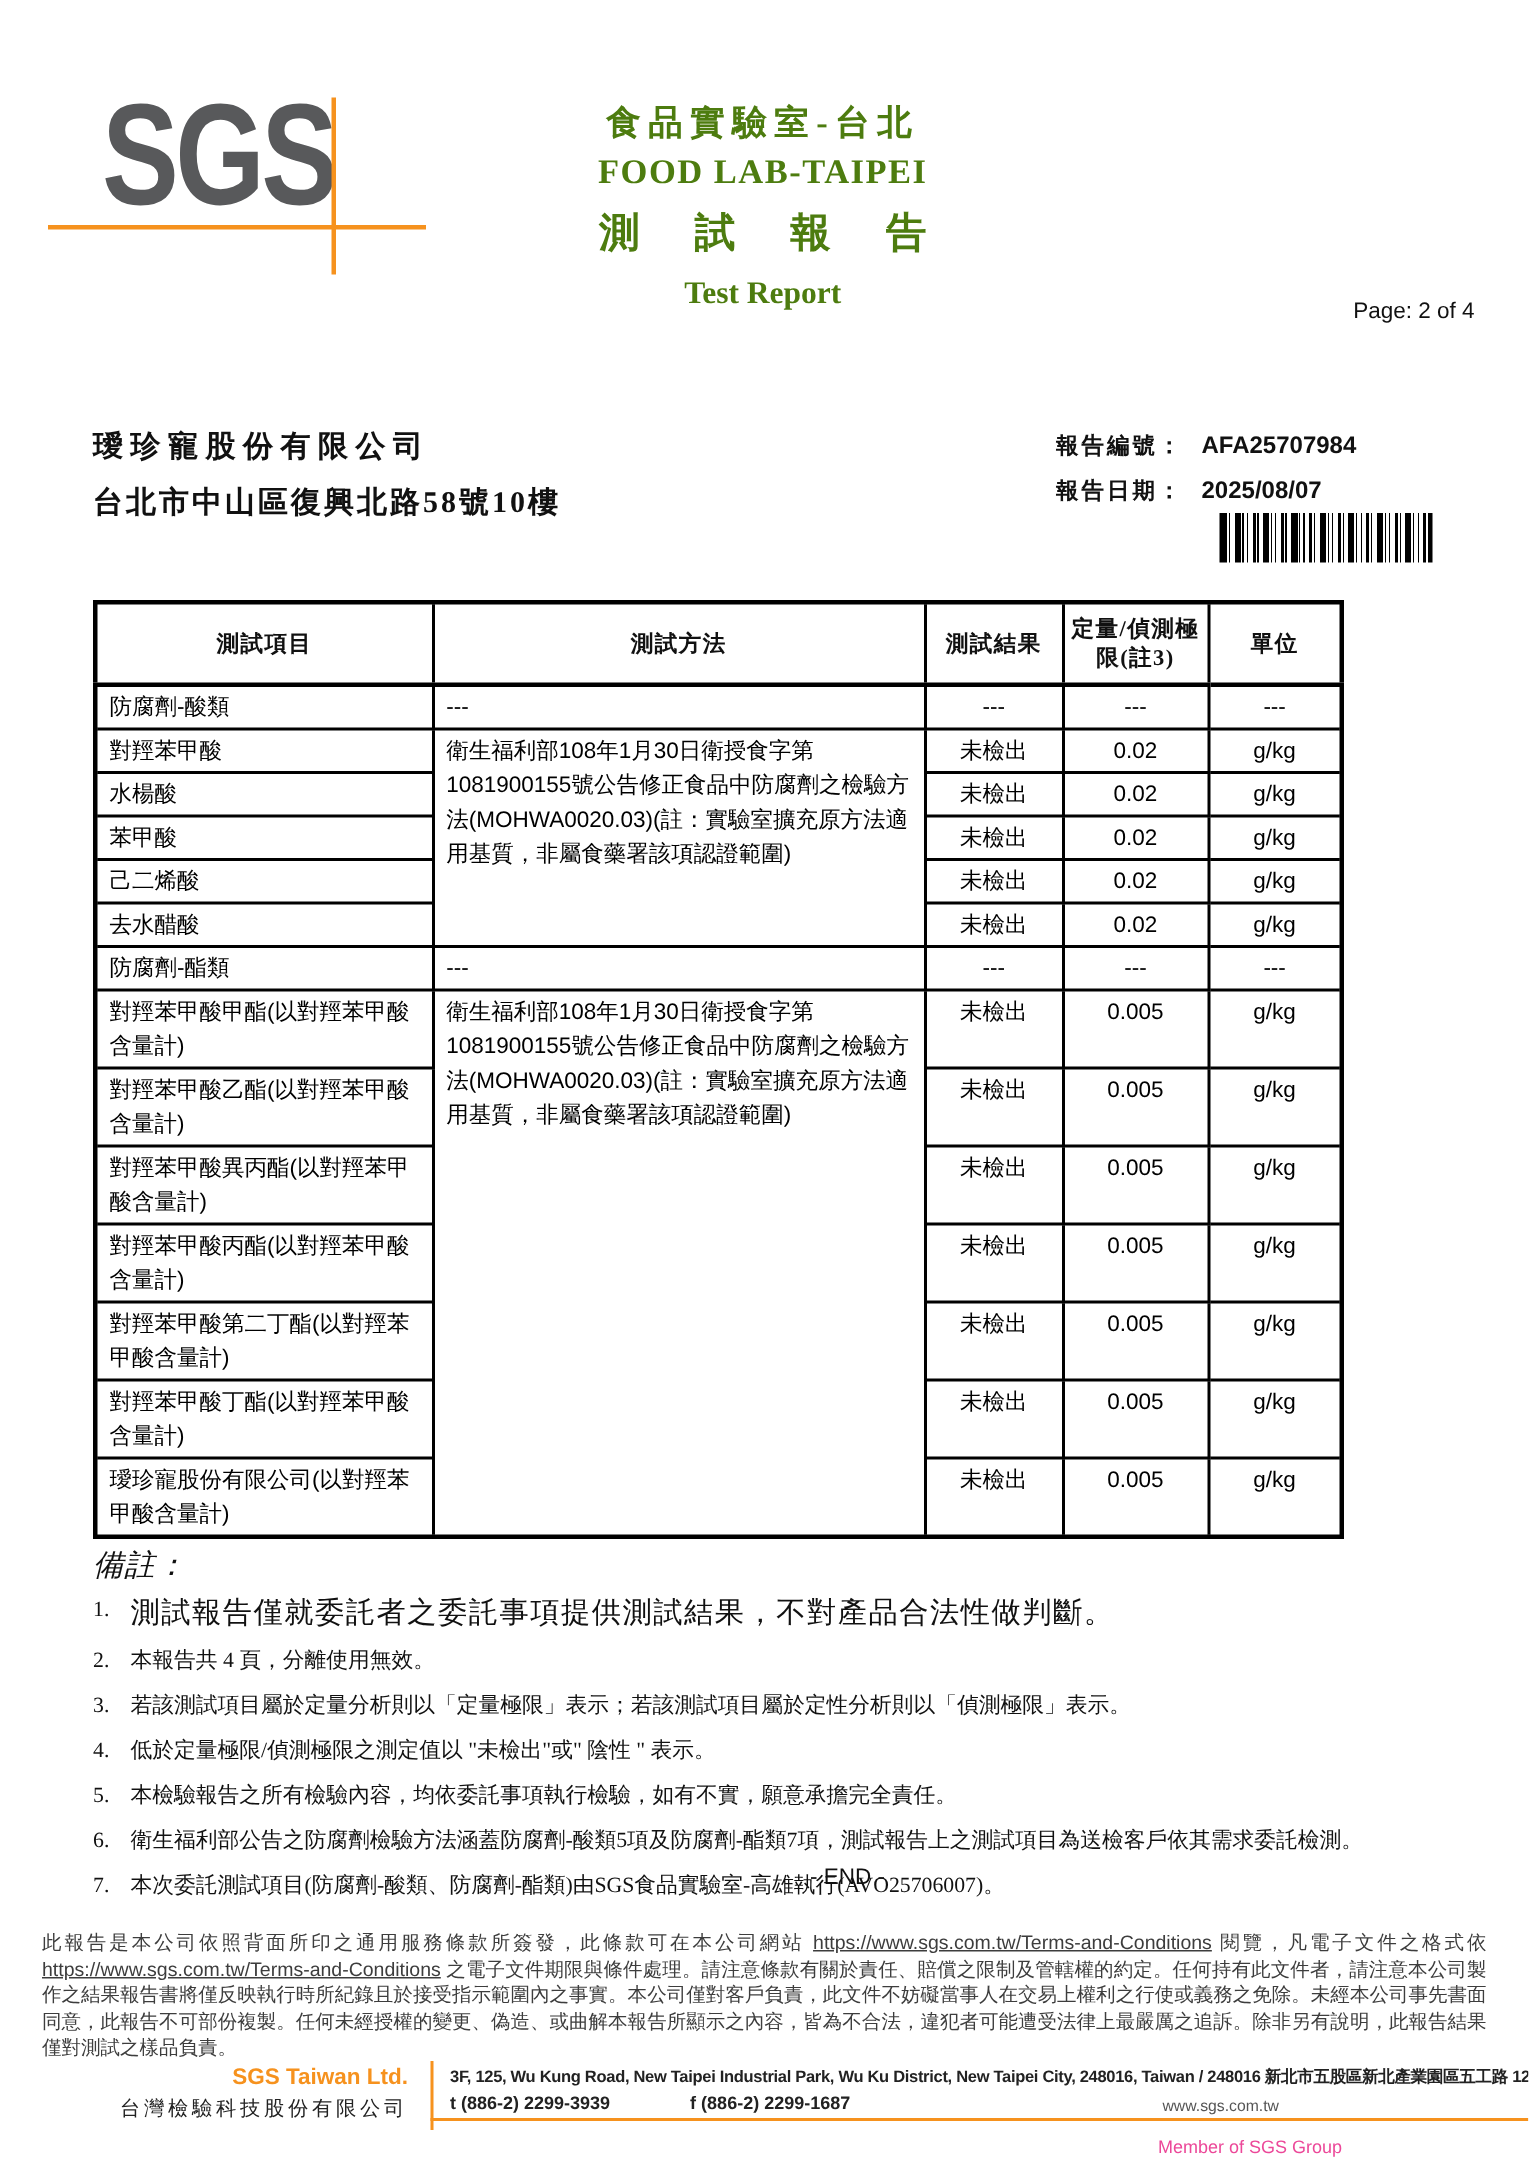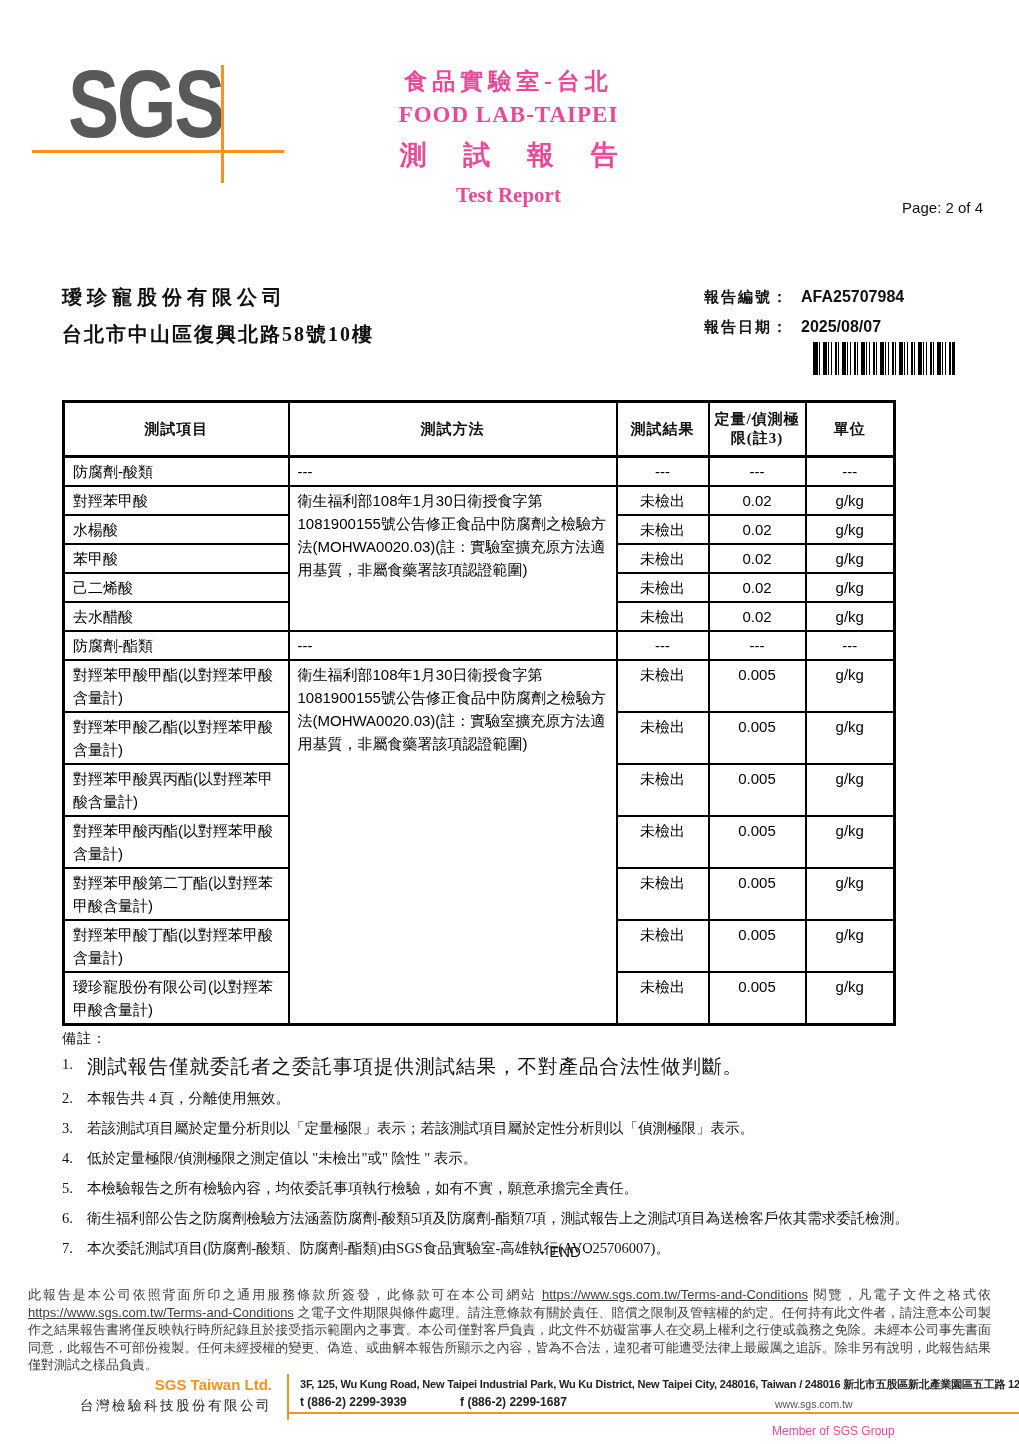--- a/index.html
+++ b/index.html
@@ -10,21 +10,21 @@
 
   
   .logo{ position:absolute; left:38px; top:60px; width:260px; height:130px; }
   .logo-text{ position:absolute; left:30px; top:-6px; font-family:"Liberation Sans",sans-serif;
               font-weight:bold; font-size:96px; line-height:100px; color:var(--logo-gray);
               letter-spacing:-3px; transform:scaleX(0.8); transform-origin:left top; }
   .logo-hline{ position:absolute; left:-6px; top:90px; width:252px; height:3px; background:var(--orange); }
   .logo-vline{ position:absolute; left:183px; top:5px; width:3px; height:118px; background:var(--orange); }
 
   
-  .titles{ position:absolute; left:0; right:2px; top:66px; text-align:center; color:#ec4899;
+  .titles{ position:absolute; left:0; right:2px; top:66px; text-align:center; color:#4d7c0f;
            font-family:"Liberation Serif", serif; font-weight:bold; }
   .t-zh{ font-size:23px; letter-spacing:5px; }
   .t-en{ font-size:23px; letter-spacing:1px; margin-top:5px; }
   .r-zh{ font-size:27px; letter-spacing:15px; margin-top:9px; text-indent:15px; }
   .r-en{ font-size:21px; margin-top:10px; }
   .page-label{ position:absolute; right:36px; top:199px; font-size:15px; color:#111; }
 
   
   .client{ position:absolute; left:62px; top:284px; font-family:"Liberation Serif", serif; font-weight:bold; }
   .client-name{ font-size:20px; letter-spacing:5px; }
@@ -49,21 +49,21 @@
         vertical-align:middle; font-family:"Liberation Serif", serif; font-weight:bold;
         font-size:15px; letter-spacing:1px; padding:2px 4px; }
   table.results td{ font-size:15px; line-height:23px; padding:2px 8px; vertical-align:top; color:#000; }
   td.c-item{ text-align:left; padding-left:10px; }
   td.c-method{ text-align:left; line-height:24px; padding-top:2px; }
   td.c-mid{ text-align:center; }
 
   
   .notes{ position:absolute; left:62px; top:1030px; width:902px;
           font-family:"Liberation Serif", serif; color:#111; }
-  .notes-title{ font-size:14px; letter-spacing:1px; }
+  .notes-title{ font-size:20px; letter-spacing:1px;font-style:italic; }
   .note-row{ display:flex; margin-top:9px; font-size:14.5px; line-height:1.45; }
   .note-num{ width:25px; flex:none; font-size:14.5px; }
   .note-text{ flex:1; }
   .note-row.large{ margin-top:6px; margin-bottom:3px; }
   .note-row.large .note-text{ font-size:19.5px; line-height:1.3; letter-spacing:1px; }
   .end-marker{ position:absolute; left:130px; width:870px; top:1243px; text-align:center;
                font-size:15px; color:#111; }
 
   
   .legal{ position:absolute; left:28px; top:1286px; width:963px; font-size:13px;

